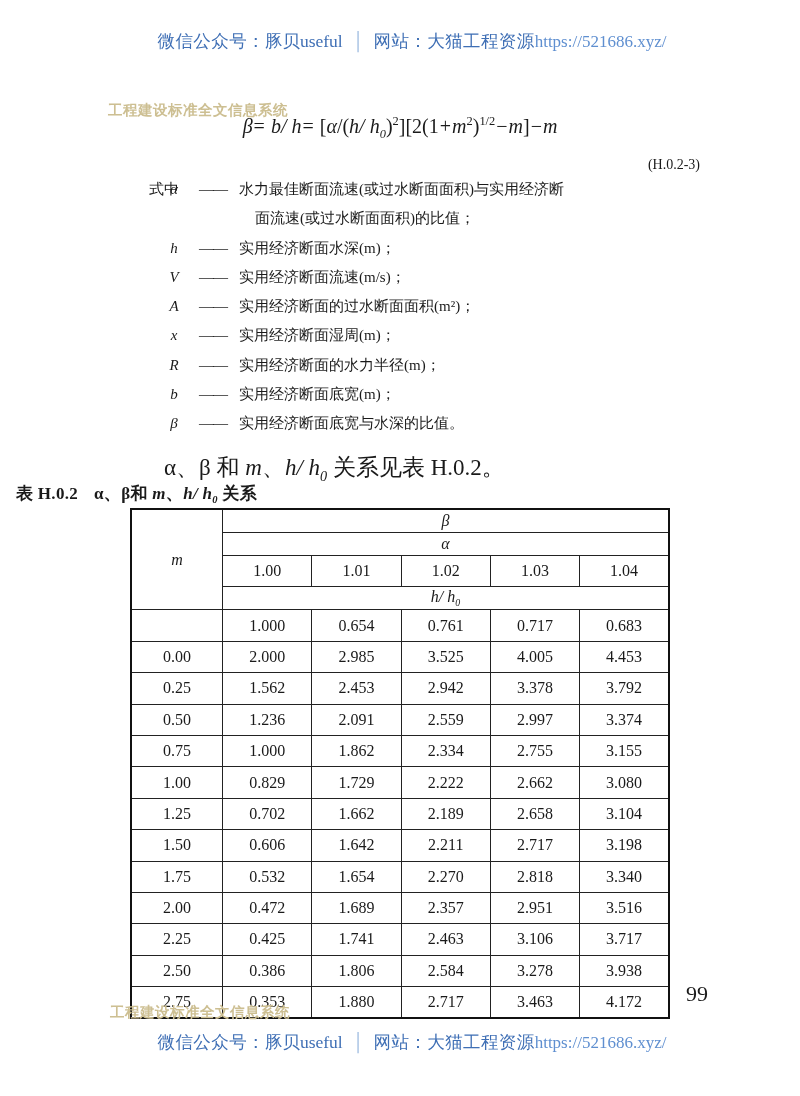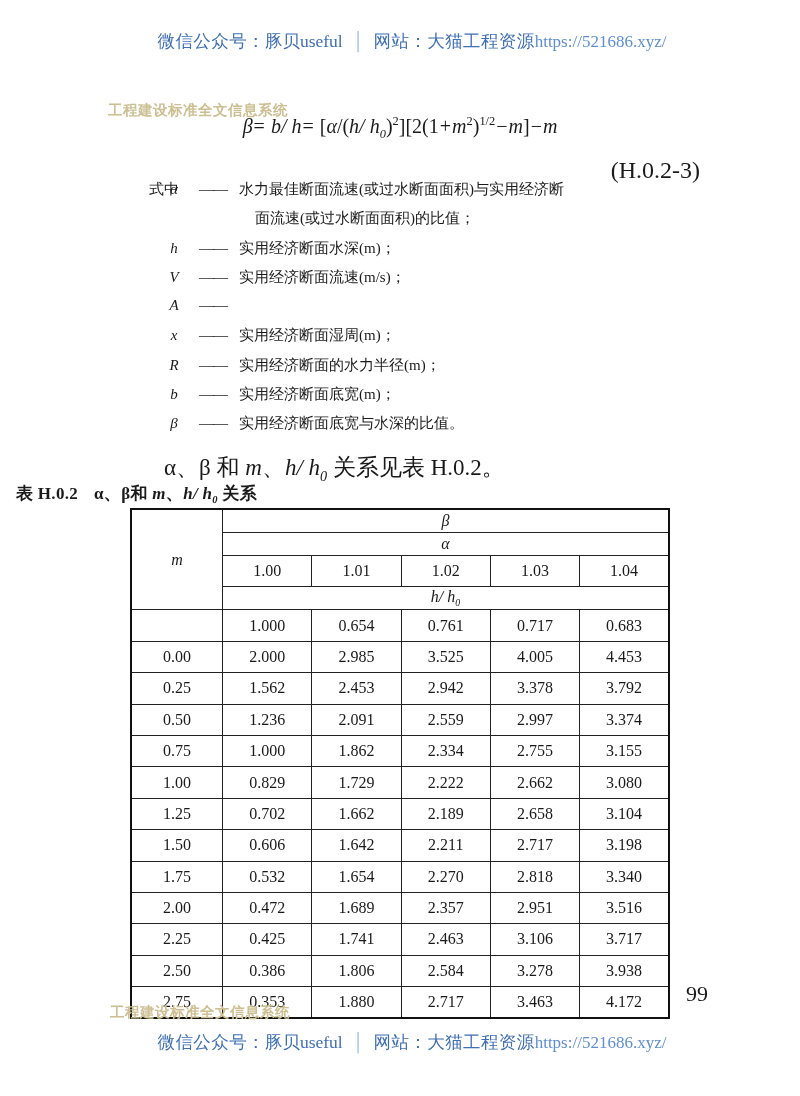--- a/index.html
+++ b/index.html
@@ -69,21 +69,21 @@
   }
   .formula-row .v { font-style: italic; }
   .formula-row .op { padding: 0 1px; }
   sup, sub { font-size: 62%; font-style: normal; }
   sup.it, sub.it { font-style: italic; }
 
   .eqno {
     position: absolute;
     right: 100px;
     top: 157px;
-    font-size: 24px;
+    font-size: 14px;
     white-space: nowrap;
   }
 
   
   .defs {
     position: absolute;
     left: 12px; top: 180px;
     width: 800px;
     font-size: 15px;
   }
@@ -216,20 +216,21 @@
       <span class="def-lead"></span>
       <span class="def-sym">V</span>
       <span class="def-dash">——</span>
       <span class="def-text">实用经济断面流速(m/s)；</span>
     </div>
 
     <div class="def-line">
       <span class="def-lead"></span>
       <span class="def-sym">A</span>
       <span class="def-dash">——</span>
+      <span class="def-text">实用经济断面的过水断面面积(m²)；</span>
     </div>
 
     <div class="def-line">
       <span class="def-lead"></span>
       <span class="def-sym">x</span>
       <span class="def-dash">——</span>
       <span class="def-text">实用经济断面湿周(m)；</span>
     </div>
 
     <div class="def-line">

